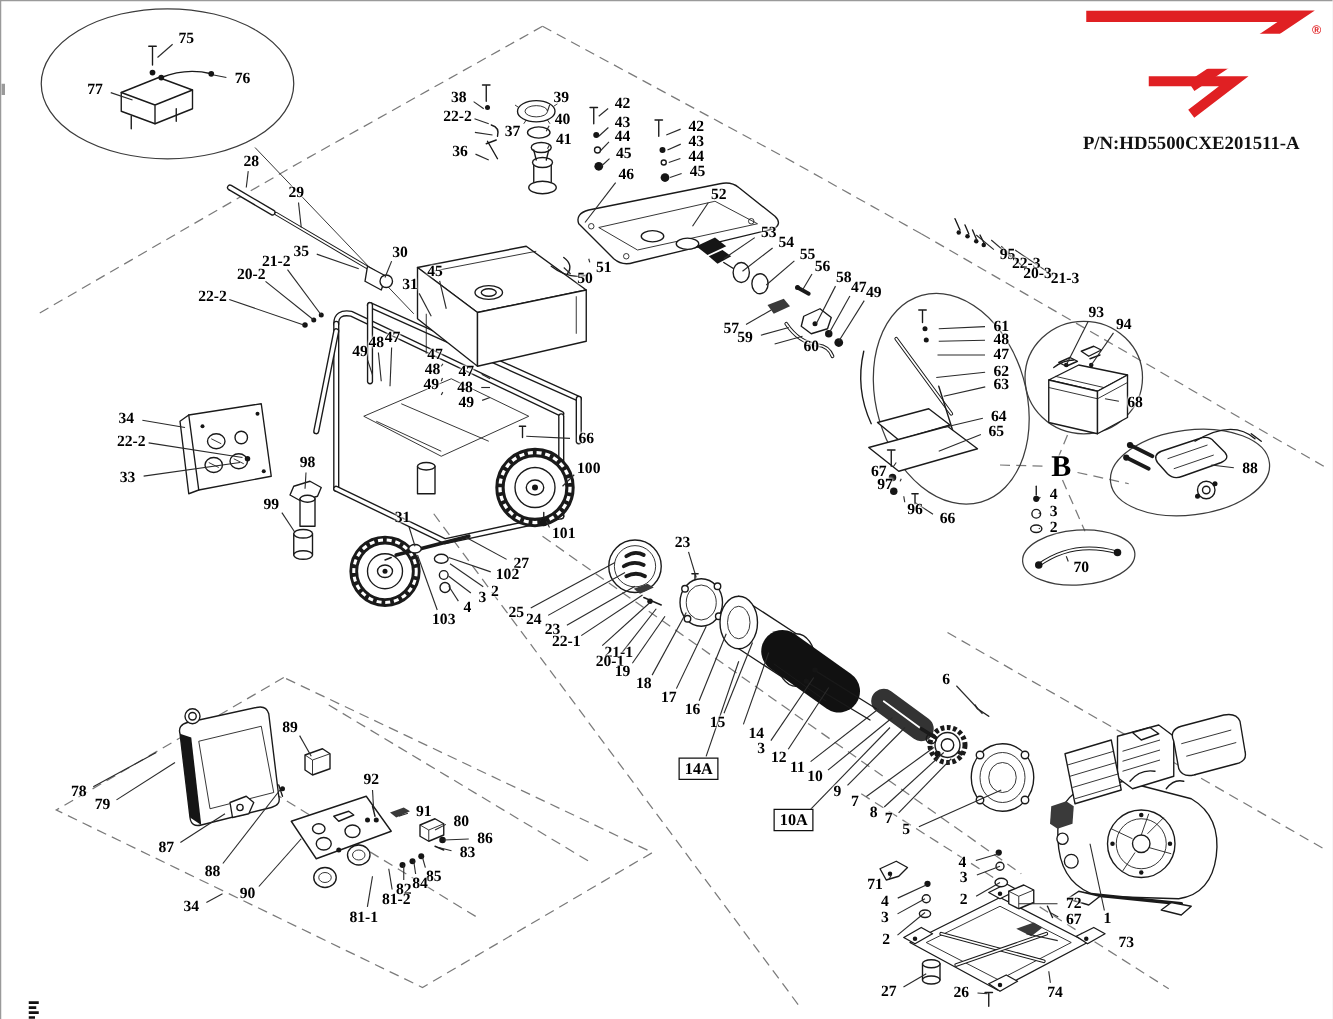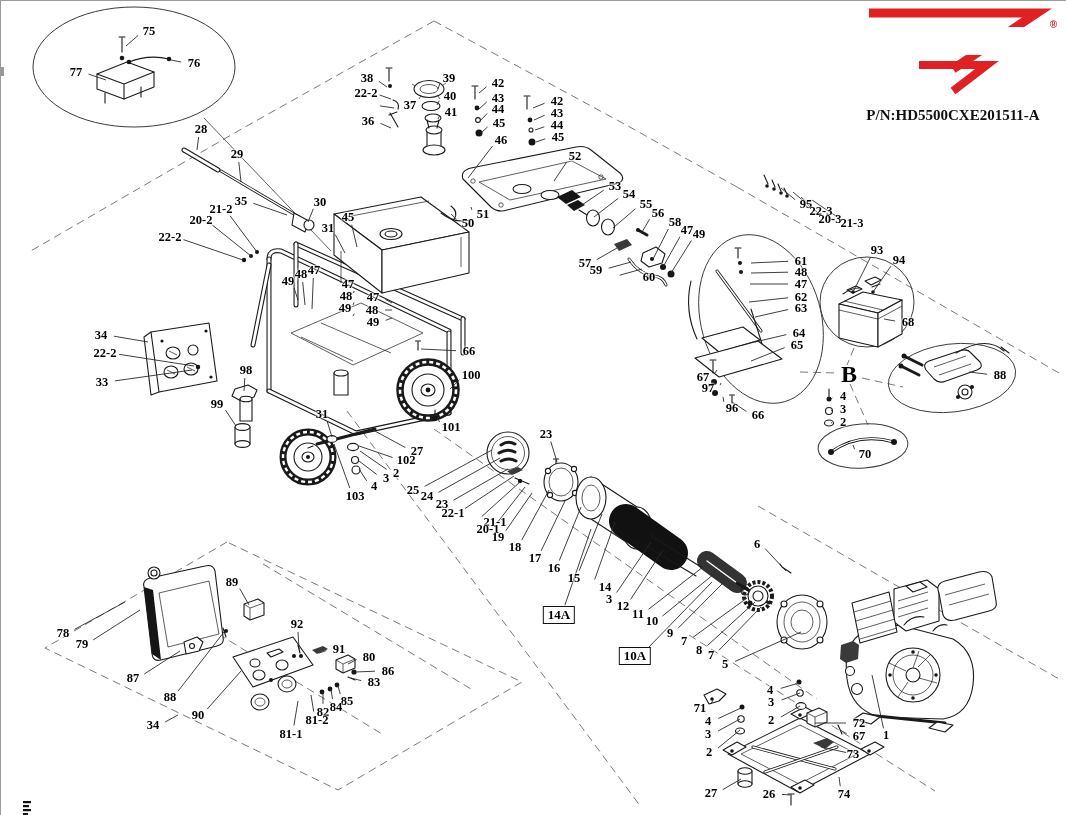--- a/index.html
+++ b/index.html
@@ -681,21 +681,21 @@
       <div class="lbl lbl-box" style="left: 634px; top: 655px;">10A</div>
       <div class="lbl" style="left: 699px; top: 707px;">71</div>
       <div class="lbl" style="left: 707px; top: 720px;">4</div>
       <div class="lbl" style="left: 707px; top: 733px;">3</div>
       <div class="lbl" style="left: 708px; top: 751px;">2</div>
       <div class="lbl" style="left: 769px; top: 689px;">4</div>
       <div class="lbl" style="left: 770px; top: 701px;">3</div>
       <div class="lbl" style="left: 770px; top: 719px;">2</div>
       <div class="lbl" style="left: 858px; top: 722px;">72</div>
       <div class="lbl" style="left: 858px; top: 735px;">67</div>
-      <div class="lbl" style="left: 852px; top: 753px; text-align: right;">73</div>
+      <div class="lbl" style="left: 900px; top: 753px; text-align: right;">73</div>
       <div class="lbl" style="left: 885px; top: 734px;">1</div>
       <div class="lbl" style="left: 710px; top: 792px;">27</div>
       <div class="lbl" style="left: 768px; top: 793px;">26</div>
       <div class="lbl" style="left: 843px; top: 793px;">74</div>
       <div class="lbl" style="left: 62px; top: 632px;">78</div>
       <div class="lbl" style="left: 81px; top: 643px;">79</div>
       <div class="lbl" style="left: 231px; top: 581px;">89</div>
       <div class="lbl" style="left: 296px; top: 623px;">92</div>
       <div class="lbl" style="left: 338px; top: 648px;">91</div>
       <div class="lbl" style="left: 368px; top: 656px;">80</div>

